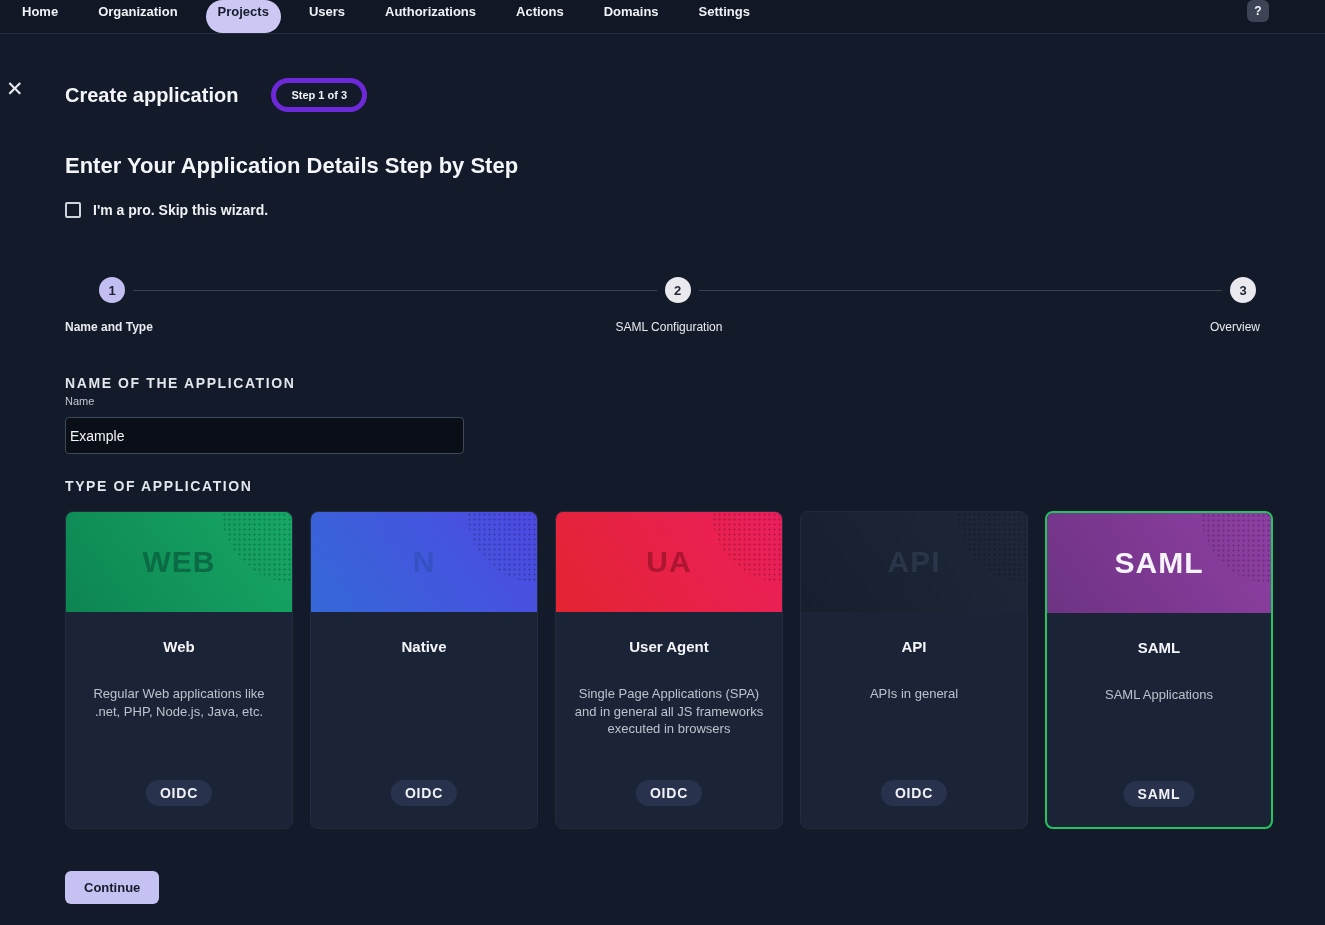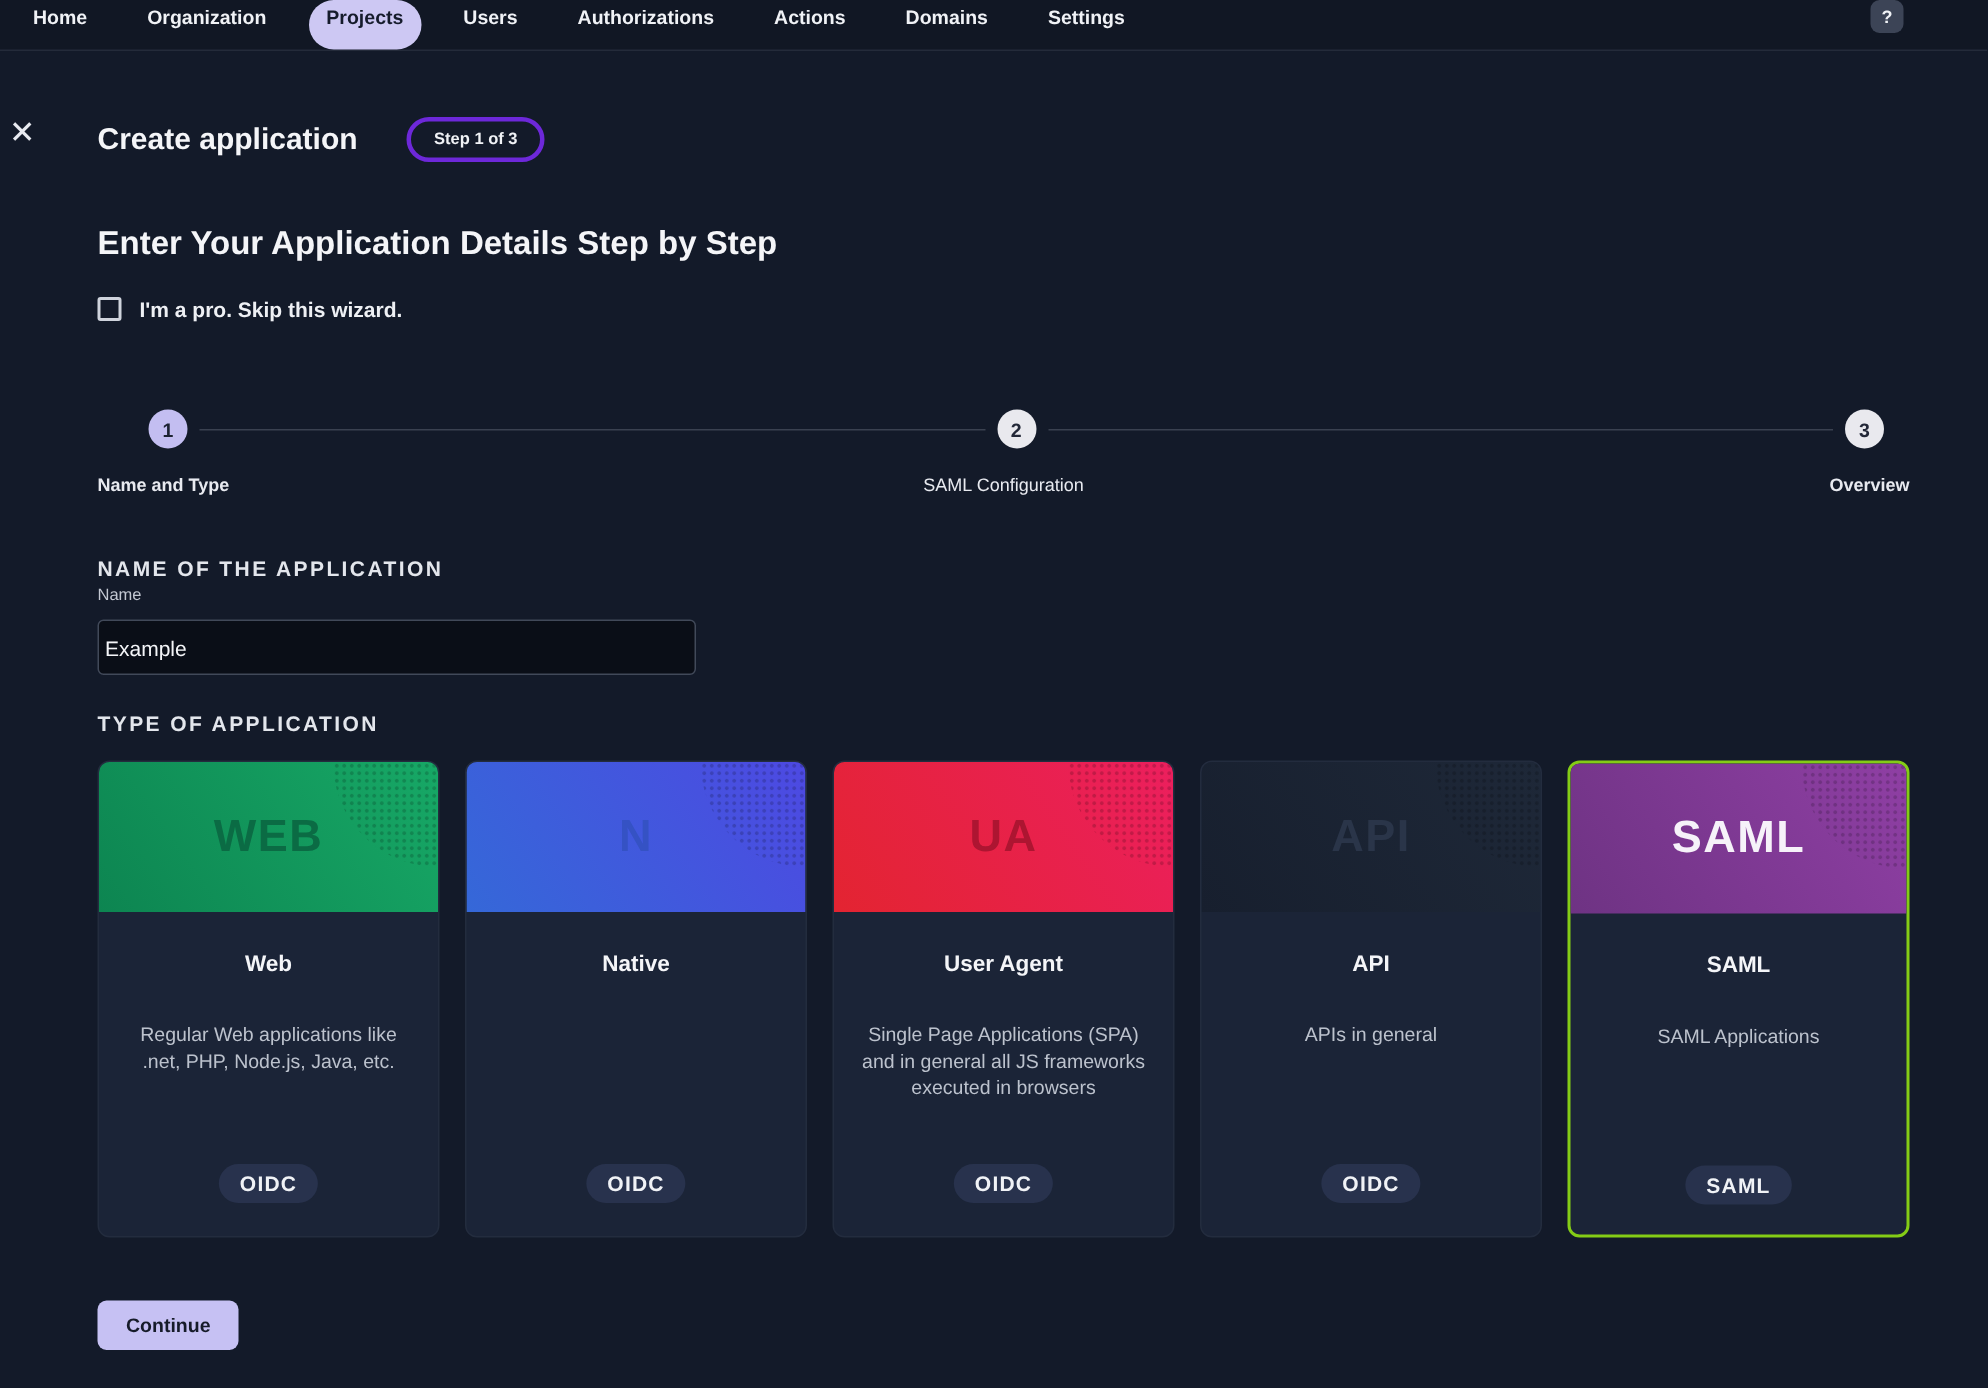--- a/index.html
+++ b/index.html
@@ -63,21 +63,21 @@
     align-items: center;
     padding-top: 44px;
   }
   .page-title {
     font-size: 20px;
     font-weight: 700;
     color: #f4f5f8;
   }
   .step-pill {
     margin-left: 33px;
-    border: 3px solid #6d28d9;
+    border: 5px solid #6d28d9;
     border-radius: 999px;
     padding: 6px 15px;
     font-size: 11px;
     font-weight: 700;
     color: #f0f2f6;
   }
 
   
   .wizard-heading {
     margin-top: 41px;
@@ -130,21 +130,21 @@
   }
   .step-labels {
     position: relative;
     margin-top: 17px;
     height: 16px;
     font-size: 12px;
   }
   .step-label { position: absolute; top: 0; white-space: nowrap; color: #e8eaf0; }
   .step-label.l1 { left: 0; font-weight: 700; }
   .step-label.l2 { left: 50%; transform: translateX(-50%); font-weight: 400; }
-  .step-label.l3 { right: 0; font-weight: 700; }
+  .step-label.l3 { right: 13px; font-weight: 400; }
 
   
   .section-title {
     font-size: 14px;
     font-weight: 700;
     letter-spacing: 1.6px;
     color: #e3e6ec;
   }
   .name-section { margin-top: 39px; }
   .field-label {
@@ -178,21 +178,21 @@
   .card {
     height: 318px;
     border-radius: 8px;
     background: #1b2437;
     overflow: hidden;
     cursor: pointer;
     position: relative;
     border: 1px solid #232c3e;
   }
   .card.selected {
-    border: 2px solid #84cc16;
+    border: 2px solid #22c55e;
   }
   .card-header {
     height: 100px;
     display: flex;
     align-items: center;
     justify-content: center;
     position: relative;
   }
   .card-header::after {
     content: "";

